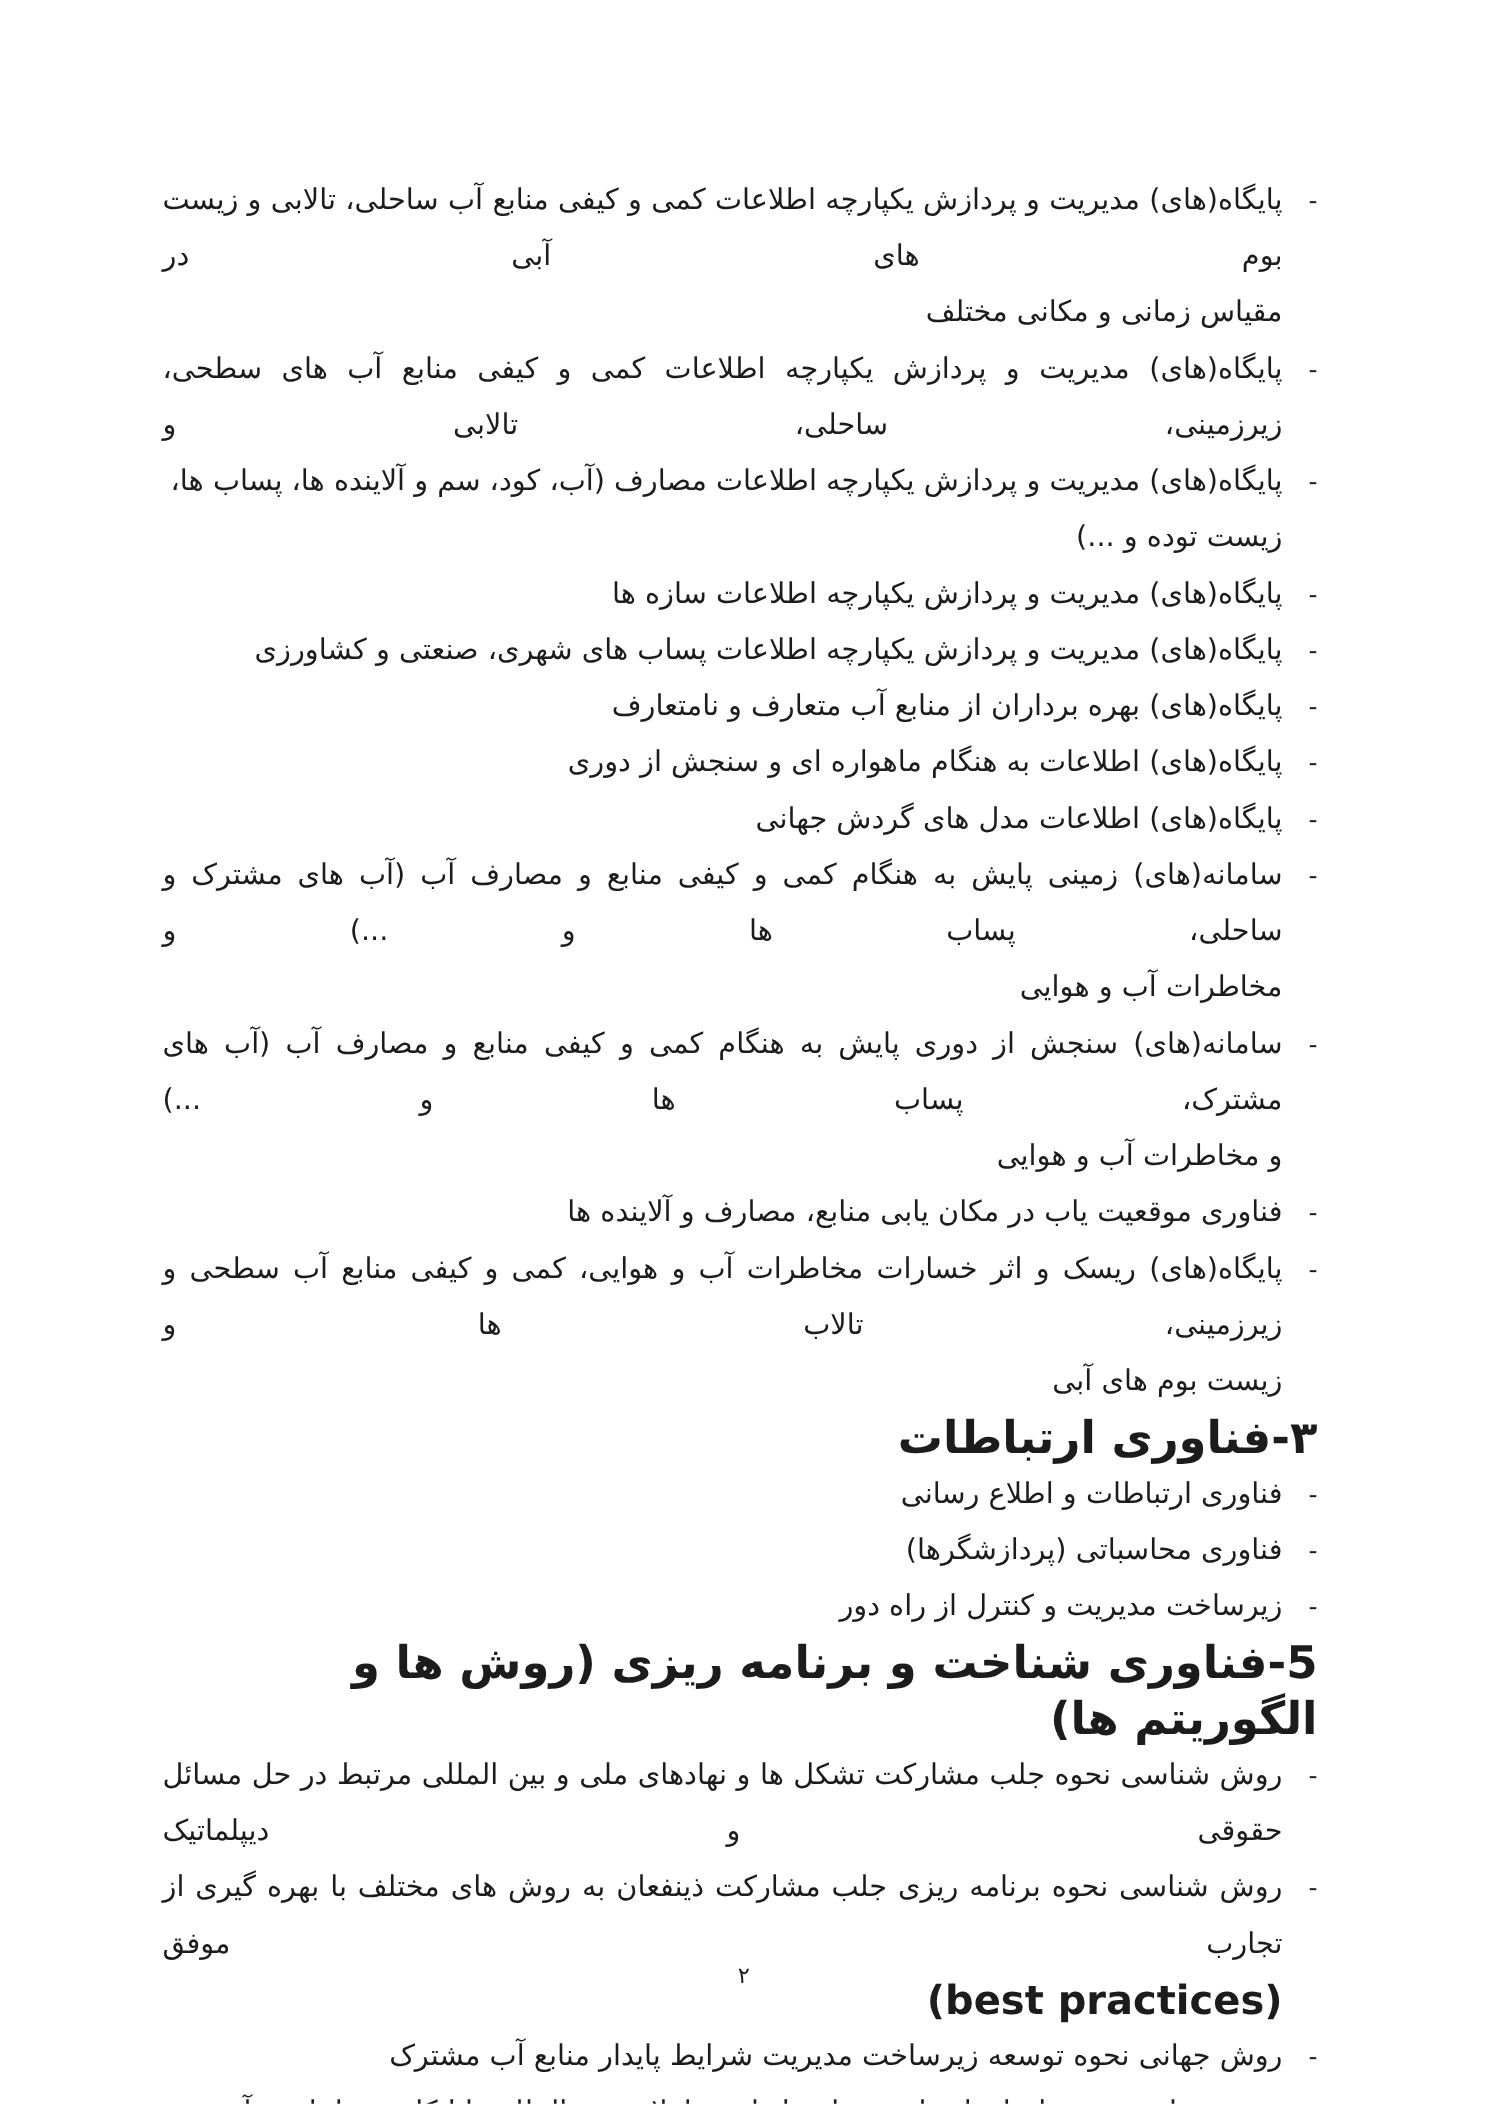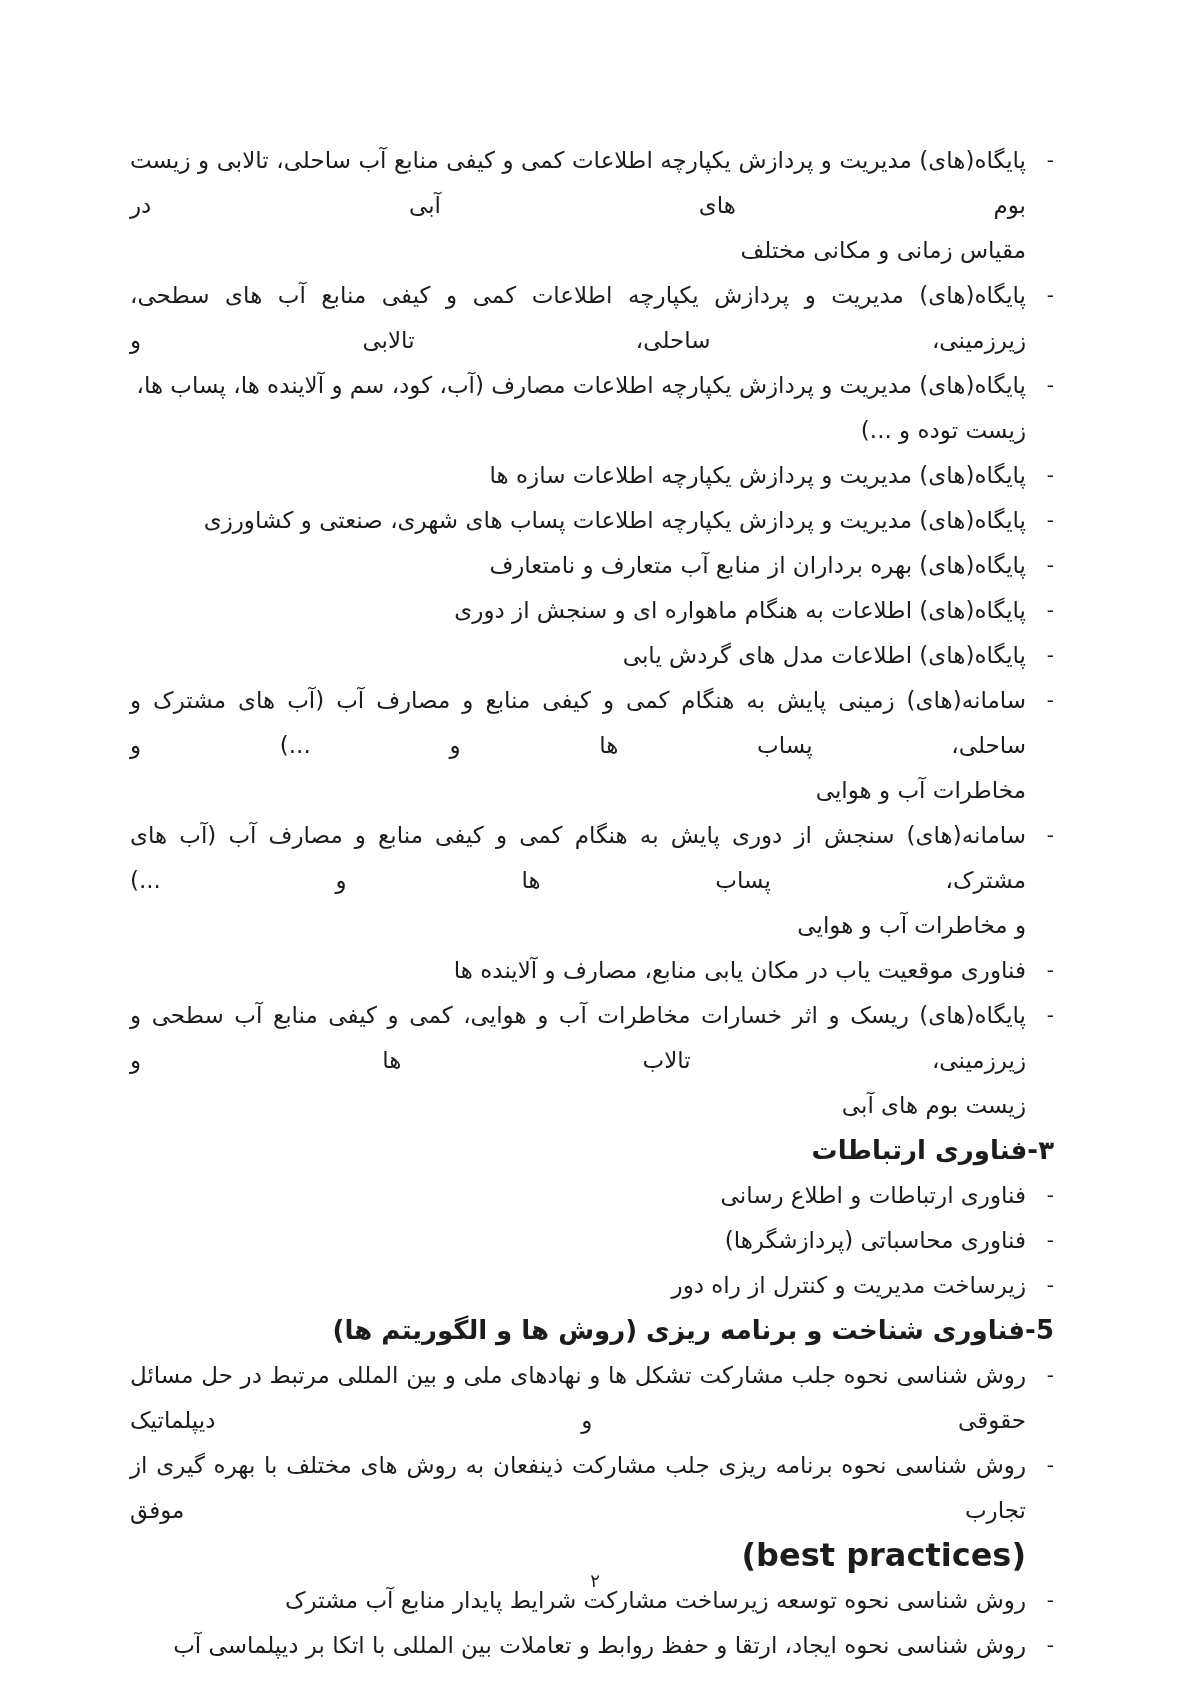--- a/index.html
+++ b/index.html
@@ -43,21 +43,21 @@
   }
   .tline.last {
     text-align: right;
   }
   .tline[dir="ltr"] {
     font-size: 32px;   
     text-align: right; 
     font-weight: bold;
   }
   .heading {
-    font-size: 26px;
+    font-size: 36px;
     font-weight: bold;
     line-height: 45px;
     text-align: right;
     padding-right: 6px;
   }
   .pagenum {
     position: absolute;
     top: 1566px;
     left: 0;
     width: 100%;
@@ -96,21 +96,21 @@
       <div class="bullet">
         <span class="dash">-</span>
         <div class="tline last">پایگاه(های) بهره برداران از منابع آب متعارف و نامتعارف</div>
       </div>
       <div class="bullet">
         <span class="dash">-</span>
         <div class="tline last">پایگاه(های) اطلاعات به هنگام ماهواره ای و سنجش از دوری</div>
       </div>
       <div class="bullet">
         <span class="dash">-</span>
-        <div class="tline last">پایگاه(های) اطلاعات مدل های گردش یابی</div>
+        <div class="tline last">پایگاه(های) اطلاعات مدل های گردش جهانی</div>
       </div>
       <div class="bullet">
         <span class="dash">-</span>
         <div class="tline just">سامانه(های) زمینی پایش به هنگام کمی و کیفی منابع و مصارف آب (آب های مشترک و ساحلی، پساب ها و ...) و</div>
         <div class="tline last">مخاطرات آب و هوایی</div>
       </div>
       <div class="bullet">
         <span class="dash">-</span>
         <div class="tline just">سامانه(های) سنجش از دوری پایش به هنگام کمی و کیفی منابع و مصارف آب (آب های مشترک، پساب ها و ...)</div>
         <div class="tline last">و مخاطرات آب و هوایی</div>
@@ -142,21 +142,21 @@
         <span class="dash">-</span>
         <div class="tline just">روش شناسی نحوه جلب مشارکت تشکل ها و نهادهای ملی و بین المللی مرتبط در حل مسائل حقوقی و دیپلماتیک</div>
       </div>
       <div class="bullet">
         <span class="dash">-</span>
         <div class="tline just">روش شناسی نحوه برنامه ریزی جلب مشارکت ذینفعان به روش های مختلف با بهره گیری از تجارب موفق</div>
         <div class="tline last" dir="ltr">(best practices)</div>
       </div>
       <div class="bullet">
         <span class="dash">-</span>
-        <div class="tline last">روش شناسی نحوه توسعه زیرساخت مشارکت شرایط پایدار منابع آب مشترک</div>
+        <div class="tline last">روش جهانی نحوه توسعه زیرساخت مدیریت شرایط پایدار منابع آب مشترک</div>
       </div>
       <div class="bullet">
         <span class="dash">-</span>
         <div class="tline last">روش شناسی نحوه ایجاد، ارتقا و حفظ روابط و تعاملات بین المللی با اتکا بر دیپلماسی آب</div>
       </div>
     </div>
   <div class="pagenum">۲</div>
 </div>
 
 </body></html>

